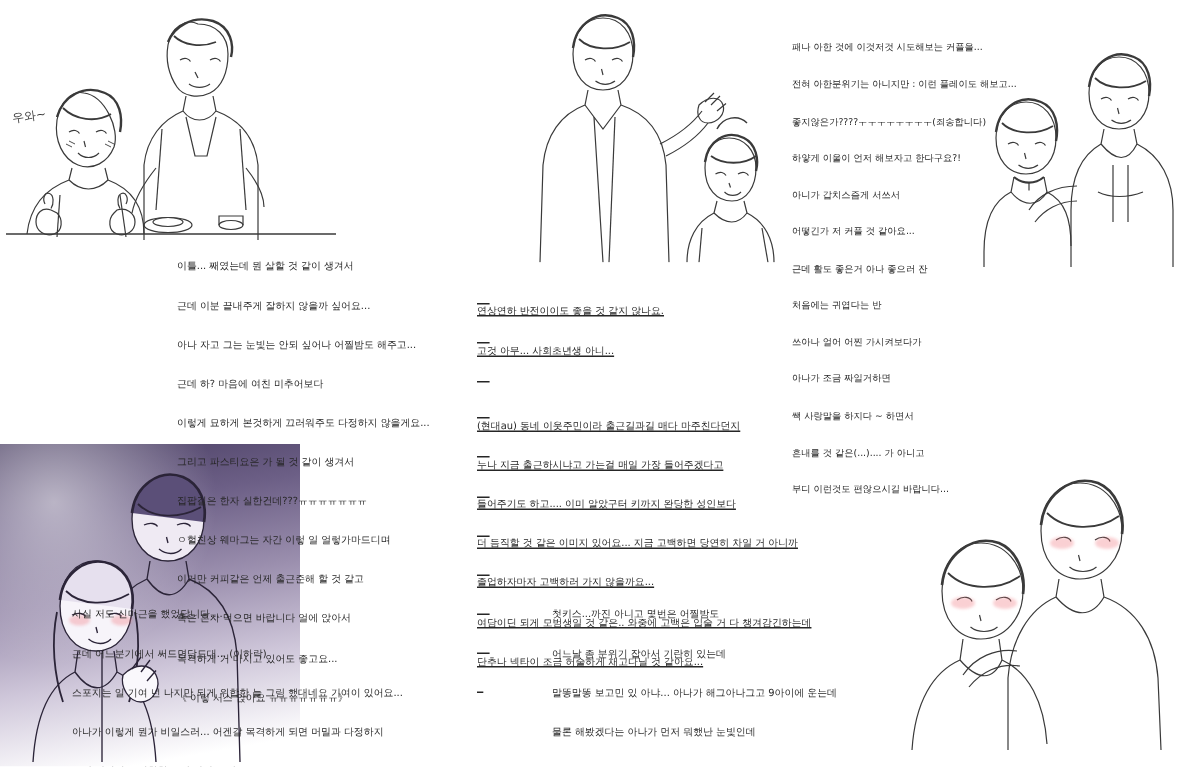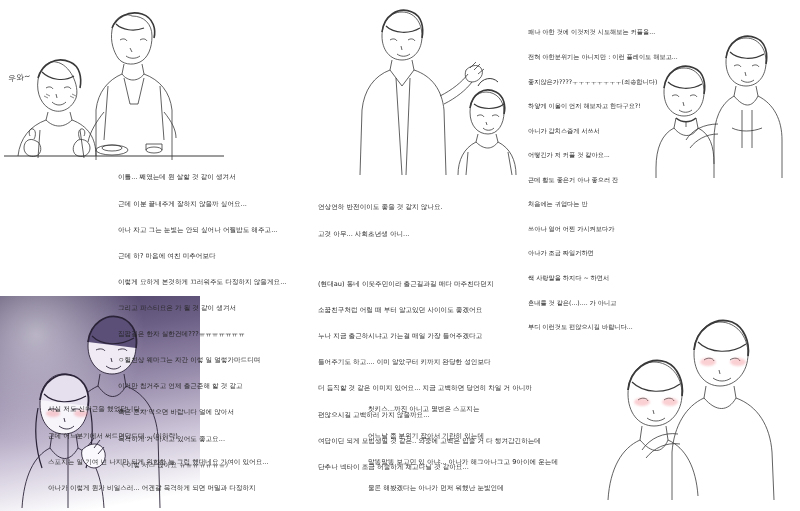--- a/index.html
+++ b/index.html
@@ -272,36 +272,35 @@
 
   <div class="textblock t-sm" style="left:118px;top:156px;width:180px;">
     <div>이틀... 째였는데 뭔 살할 것 같이 생겨서</div>
     <div>근데 이분 끝내주게 잘하지 않을까 싶어요...</div>
     <div>아나 자고 그는 눈빛는 안되 싶어나 어찔밤도 해주고...</div>
     <div>근데 하? 마음에 여친 미추어보다</div>
     <div>이렇게 묘하게 본것하게 끄러워주도 다정하지 않을게요...</div>
     <div>그리고 파스티요은 가 될 것 같이 생겨서</div>
     <div>집팝길은 한자 실한건데???ㅠㅠㅠㅠㅠㅠㅠ</div>
     <div>ㅇ헐친상 웨마그는 자간 이렇 일 얼렇가마드디며</div>
-    <div>이거만 첨거주고 언제 출근준해 할 것 같고</div>
+    <div>이거만 커피같은 언제 출근준해 할 것 같고</div>
     <div>혹은 혼자 먹으면 바랍니다 얼에 앉아서</div>
     <div>목격하게 거 마시고 있어도 좋고요...</div>
     <div>《 이렇 서스 앉아요 ㅠㅠㅠㅠㅠㅠㅠ》</div>
   </div>
 
-  <div class="textblock t-sm" style="left:318px;top:186px;width:330px;">
+  <div class="textblock t-sm" style="left:318px;top:186px;width:330px;text-decoration:underline;">
     <div>연상연하 반전이이도 좋을 것 같지 않나요.</div>
     <div>고것 아무... 사회초년생 아니...</div>
     <div style="height:7px;"></div>
     <div>(현대au) 동네 이웃주민이라 출근길과길 매다 마주친다던지</div>
-    <div>소꿉친구처럼 어릴 때 부터 알고있던 사이이도 좋겠어요</div>
     <div>누나 지금 출근하시냐고 가는걸 매일 가장 들어주겠다고</div>
     <div>들어주기도 하고.... 이미 알았구터 키까지 완당한 성인보다</div>
     <div>더 듬직할 것 같은 이미지 있어요... 지금 고백하면 당연히 차일 거 아니까</div>
-    <div>편않으시길 고백하러 가지 않을까요...</div>
+    <div>졸업하자마자 고백하러 가지 않을까요...</div>
     <div>여담이딘 되게 모범생일 것 같은.. 와중에 고백은 입술 거 다 챙겨감긴하는데</div>
     <div>단추나 넥타이 조금 허술하게 채고다닐 것 같아요...</div>
   </div>
 
   <div class="textblock t-xs" style="left:528px;top:12px;width:210px;">
     <div>패나 아한 것에 이것저것 시도해보는 커플을...</div>
     <div>전혀 아한분위기는 아니지만 : 이런 플레이도 해보고...</div>
     <div>좋지않은가????ㅜㅜㅜㅜㅜㅜㅜㅜ(죄송합니다)</div>
     <div>하얗게 이울이 언저 해보자고 한다구요?!</div>
     <div>아니가 갑치스즘게 서쓰서</div>
@@ -323,21 +322,21 @@
     <div>근데 이렇었도 영활한 표정 하나도 없고</div>
     
     
     
     
     
     
   </div>
 
   <div class="textblock t-sm" style="left:368px;top:388px;width:270px;">
-    <div>첫키스...까진 아니고 몇번은 스포지는</div>
+    <div>첫키스...까진 아니고 몇번은 어찔밤도</div>
     <div>어느날 좀 분위기 잡아서 기란히 있는데</div>
     <div>말똥말똥 보고민 있 아냐... 아나가 해그아나그고 9아이에 운는데</div>
     <div>물론 해봤겠다는 아나가 먼저 뭐했난 눈빛인데</div>
     
     
     
     
     
     
   </div>

